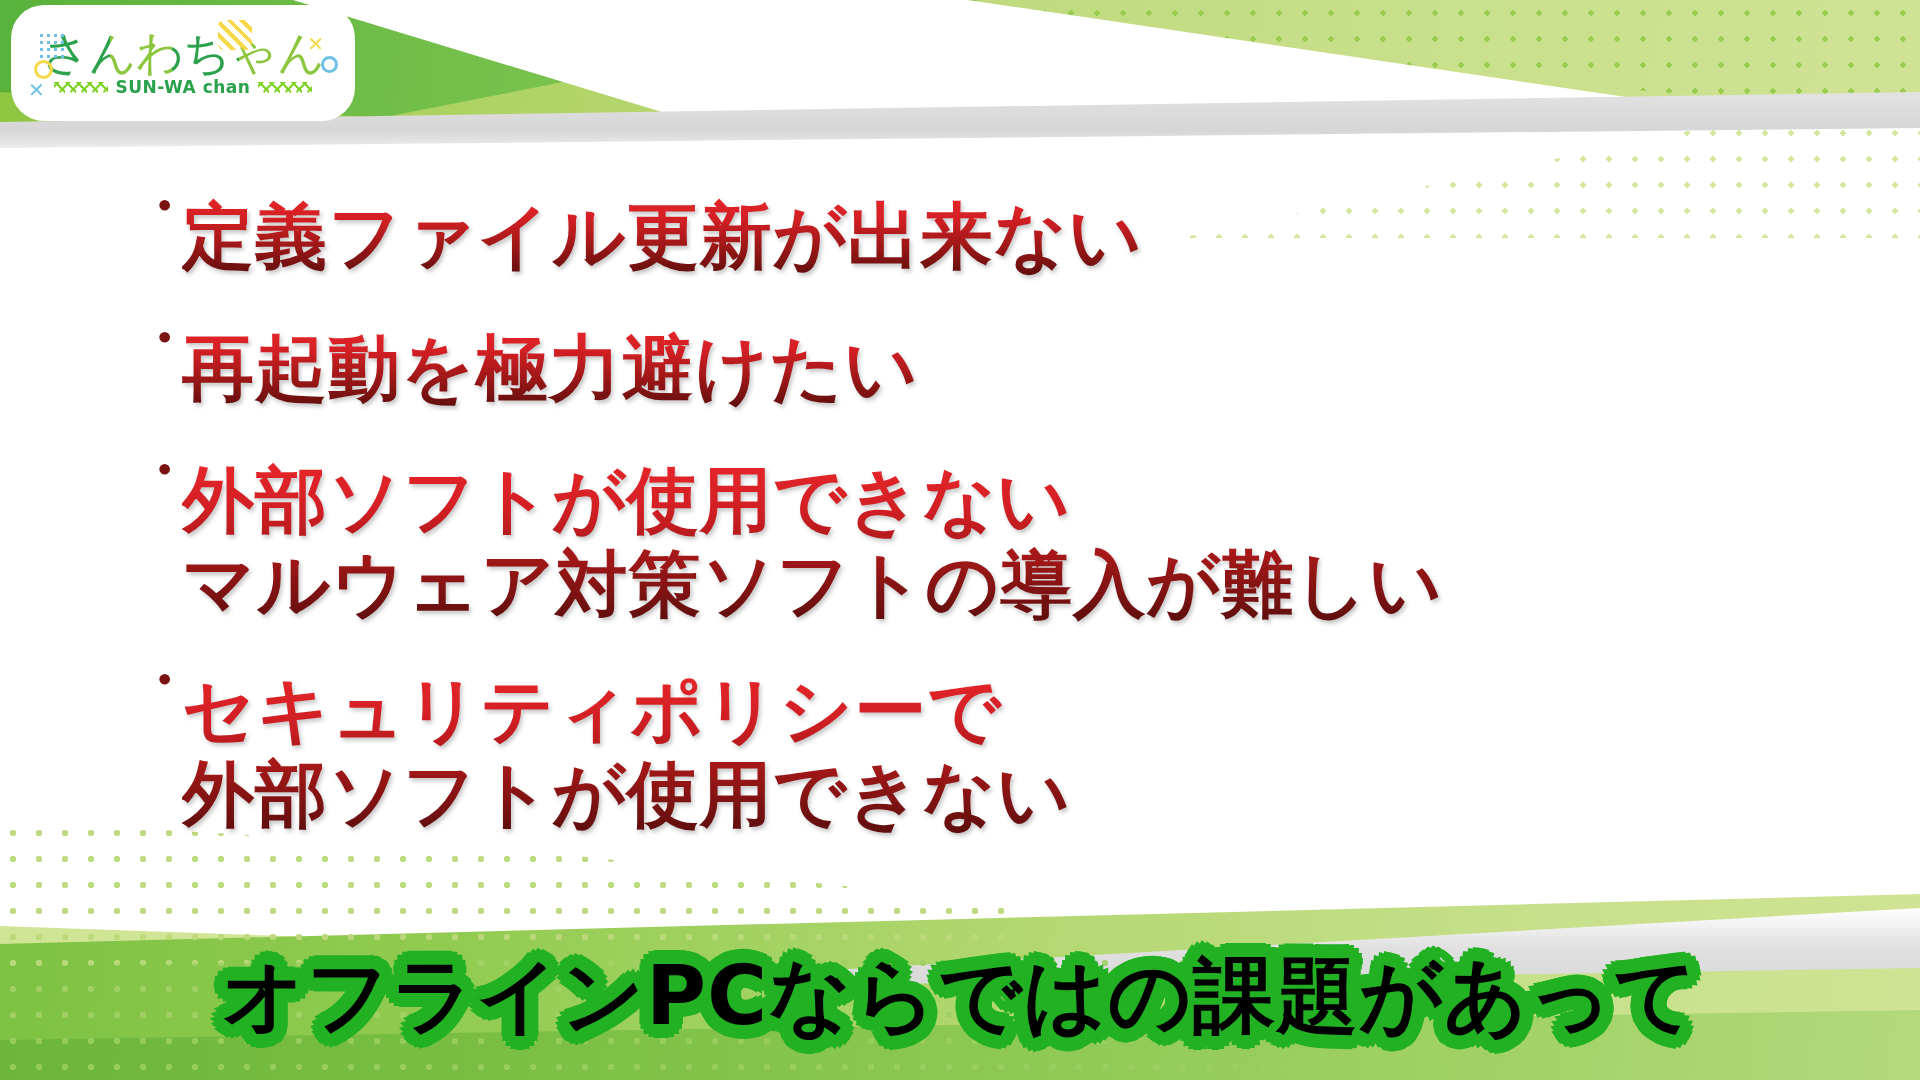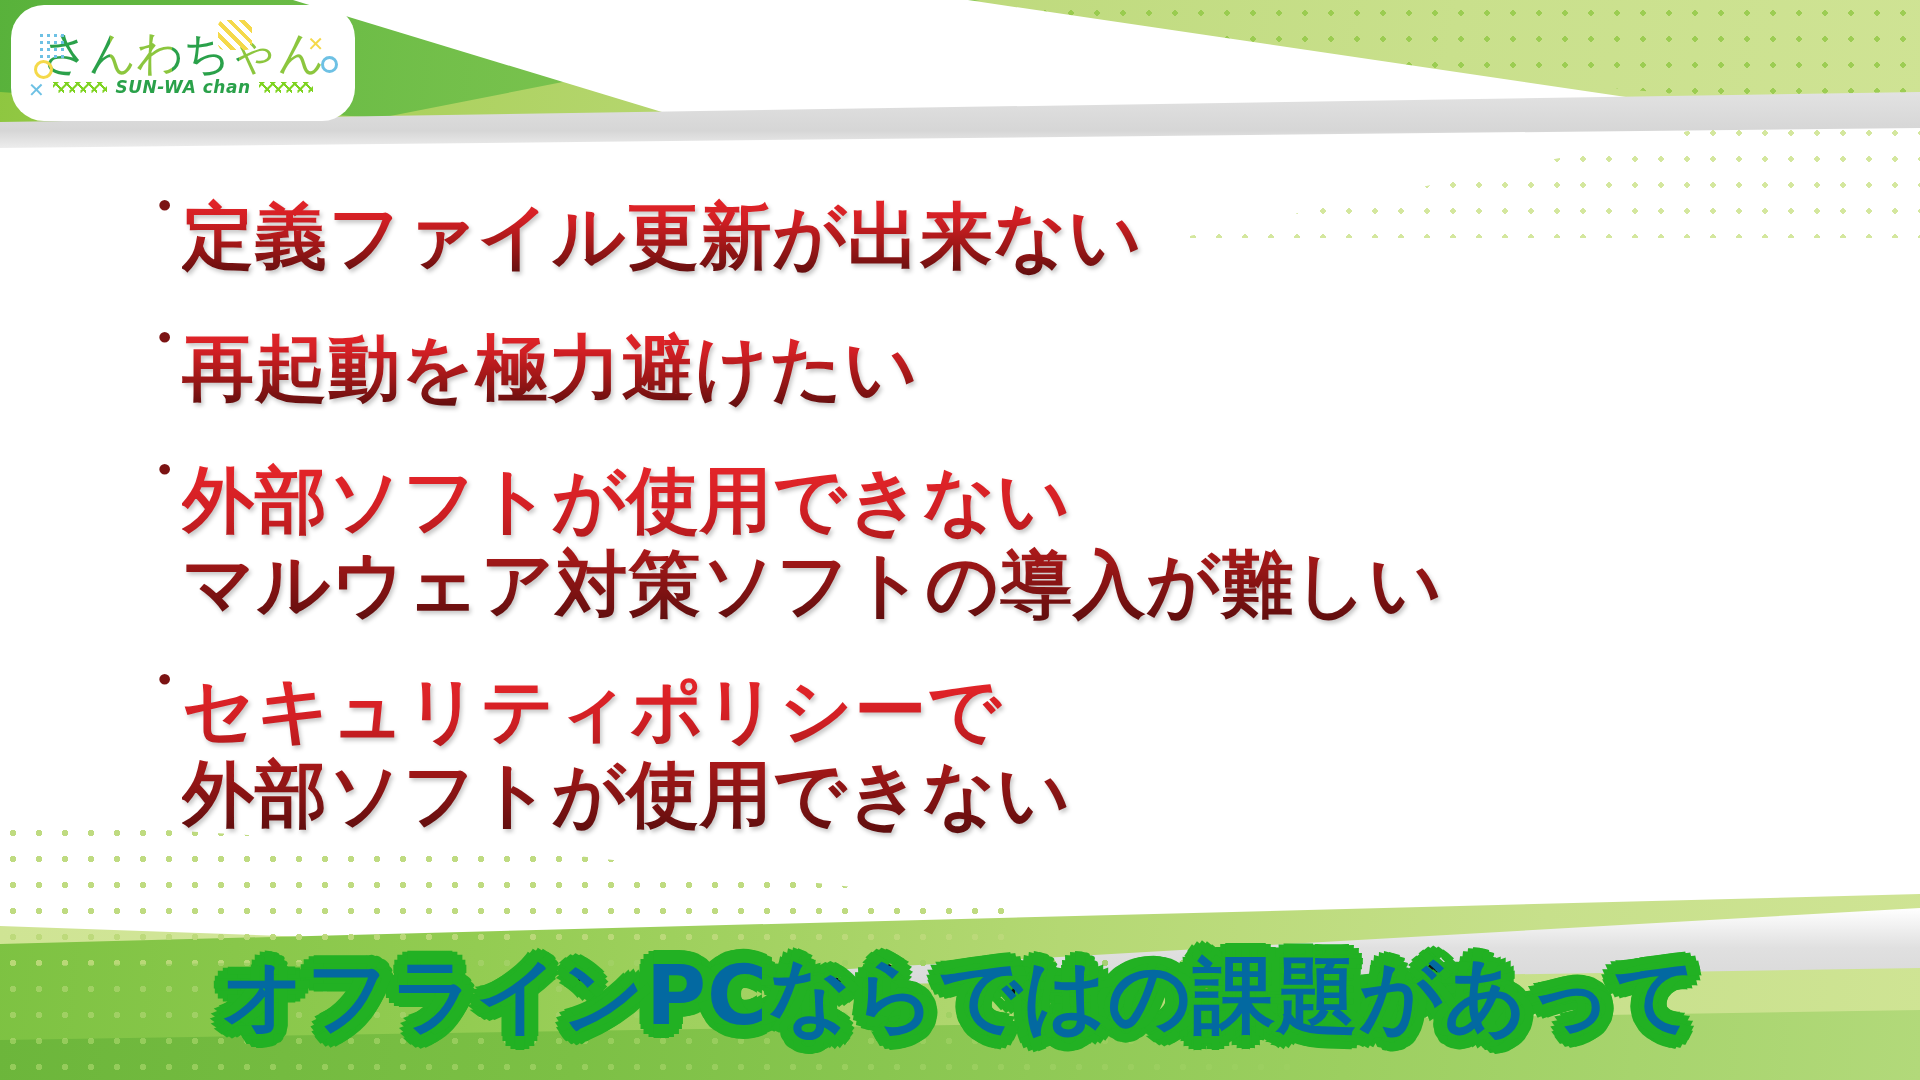--- a/index.html
+++ b/index.html
@@ -139,21 +139,20 @@
   .logo-sub {
     margin-top: 1px;
     font-size: 17px;
     font-weight: bold;
     color: #2aa14a;
     letter-spacing: .5px;
     white-space: nowrap;
     display: flex;
     align-items: center;
     gap: 8px;
-    font-style: italic;
   }
   .zig {
     display: inline-block;
     width: 54px; height: 11px;
     background:
       linear-gradient(45deg, transparent 46%, #7ed321 46%, #7ed321 60%, transparent 60%) 0 0/11px 11px repeat-x,
       linear-gradient(-45deg, transparent 46%, #7ed321 46%, #7ed321 60%, transparent 60%) 5.5px 0/11px 11px repeat-x;
   }
   .logo-deco { position: absolute; }
   .deco-grid {
@@ -224,21 +223,21 @@
     text-align: center;
     pointer-events: none;
   }
   .caption-text {
     display: inline-block;
     font-family: "DejaVu Sans", "Liberation Sans", sans-serif;
     font-weight: bold;
     font-size: 82px;
     line-height: 96px;
     letter-spacing: 1px;
-    color: #0369a1;
+    color: #000000;
     -webkit-text-stroke: 3px #111111;
     paint-order: stroke fill;
     text-shadow:
       14px 0 0 #22b123, -14px 0 0 #22b123, 0 14px 0 #22b123, 0 -14px 0 #22b123,
       10px 10px 0 #22b123, -10px 10px 0 #22b123, 10px -10px 0 #22b123, -10px -10px 0 #22b123,
       13px 5px 0 #22b123, -13px 5px 0 #22b123, 13px -5px 0 #22b123, -13px -5px 0 #22b123,
       5px 13px 0 #22b123, -5px 13px 0 #22b123, 5px -13px 0 #22b123, -5px -13px 0 #22b123,
       4px 6px 5px rgba(0,0,0,.35);
     white-space: nowrap;
   }

